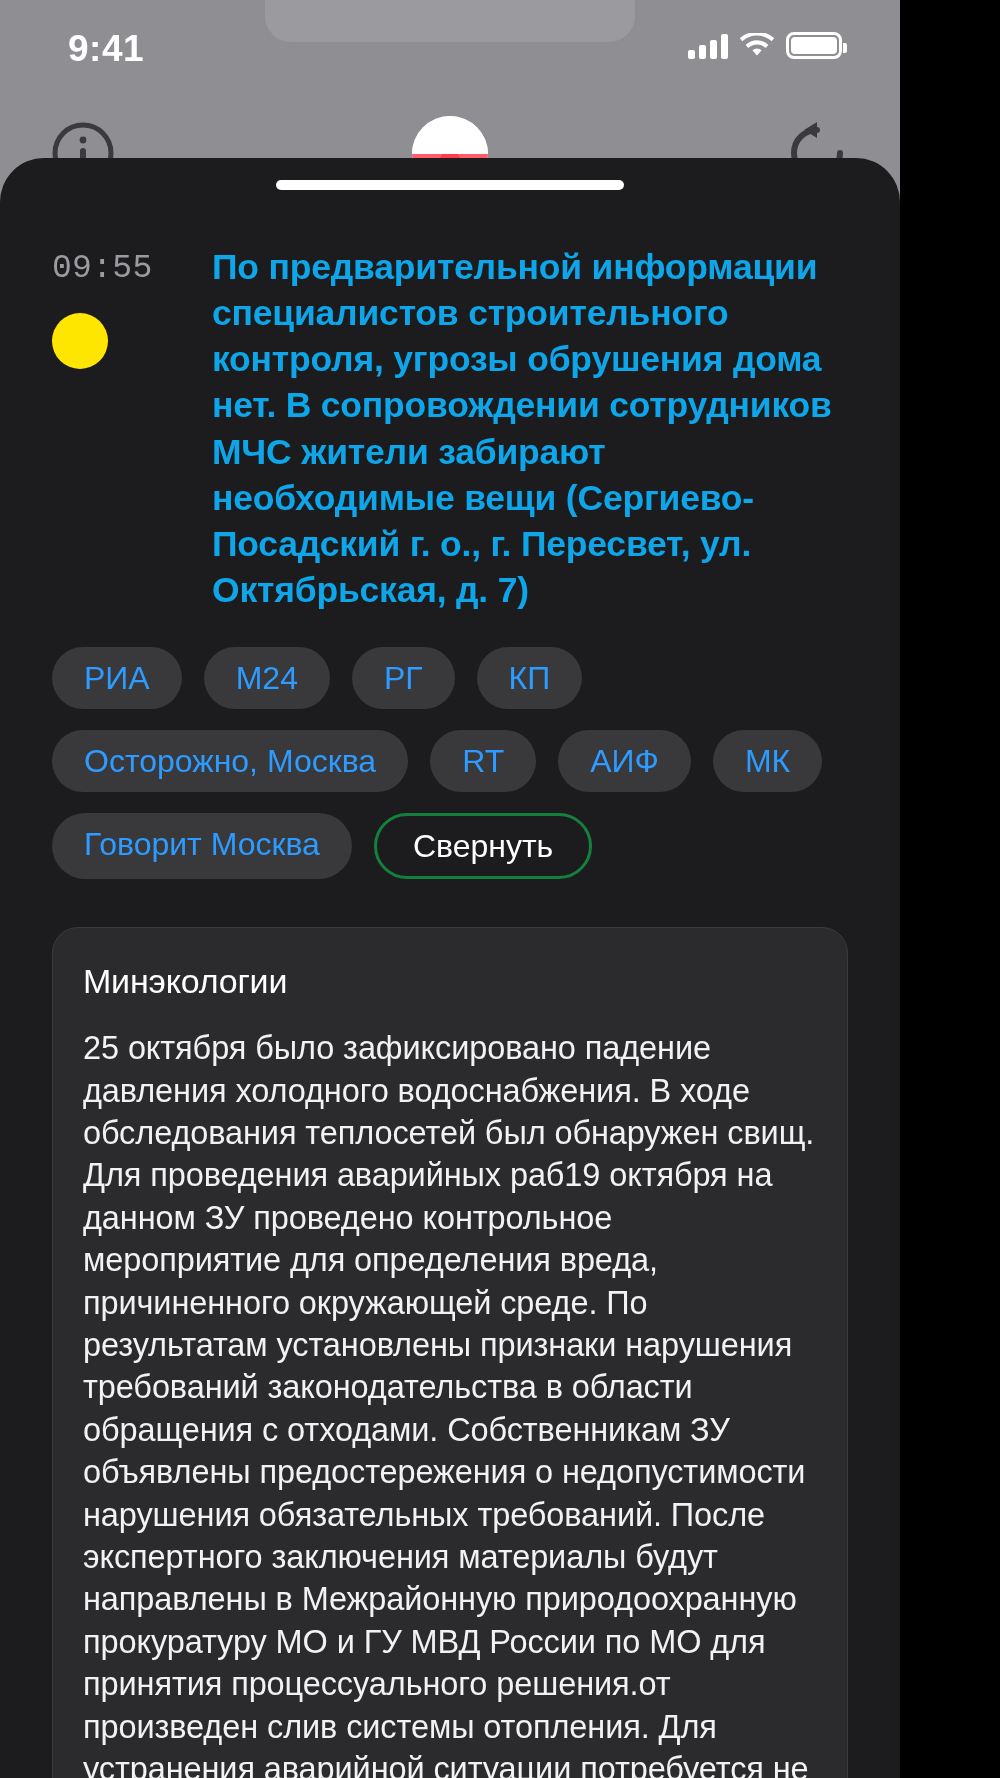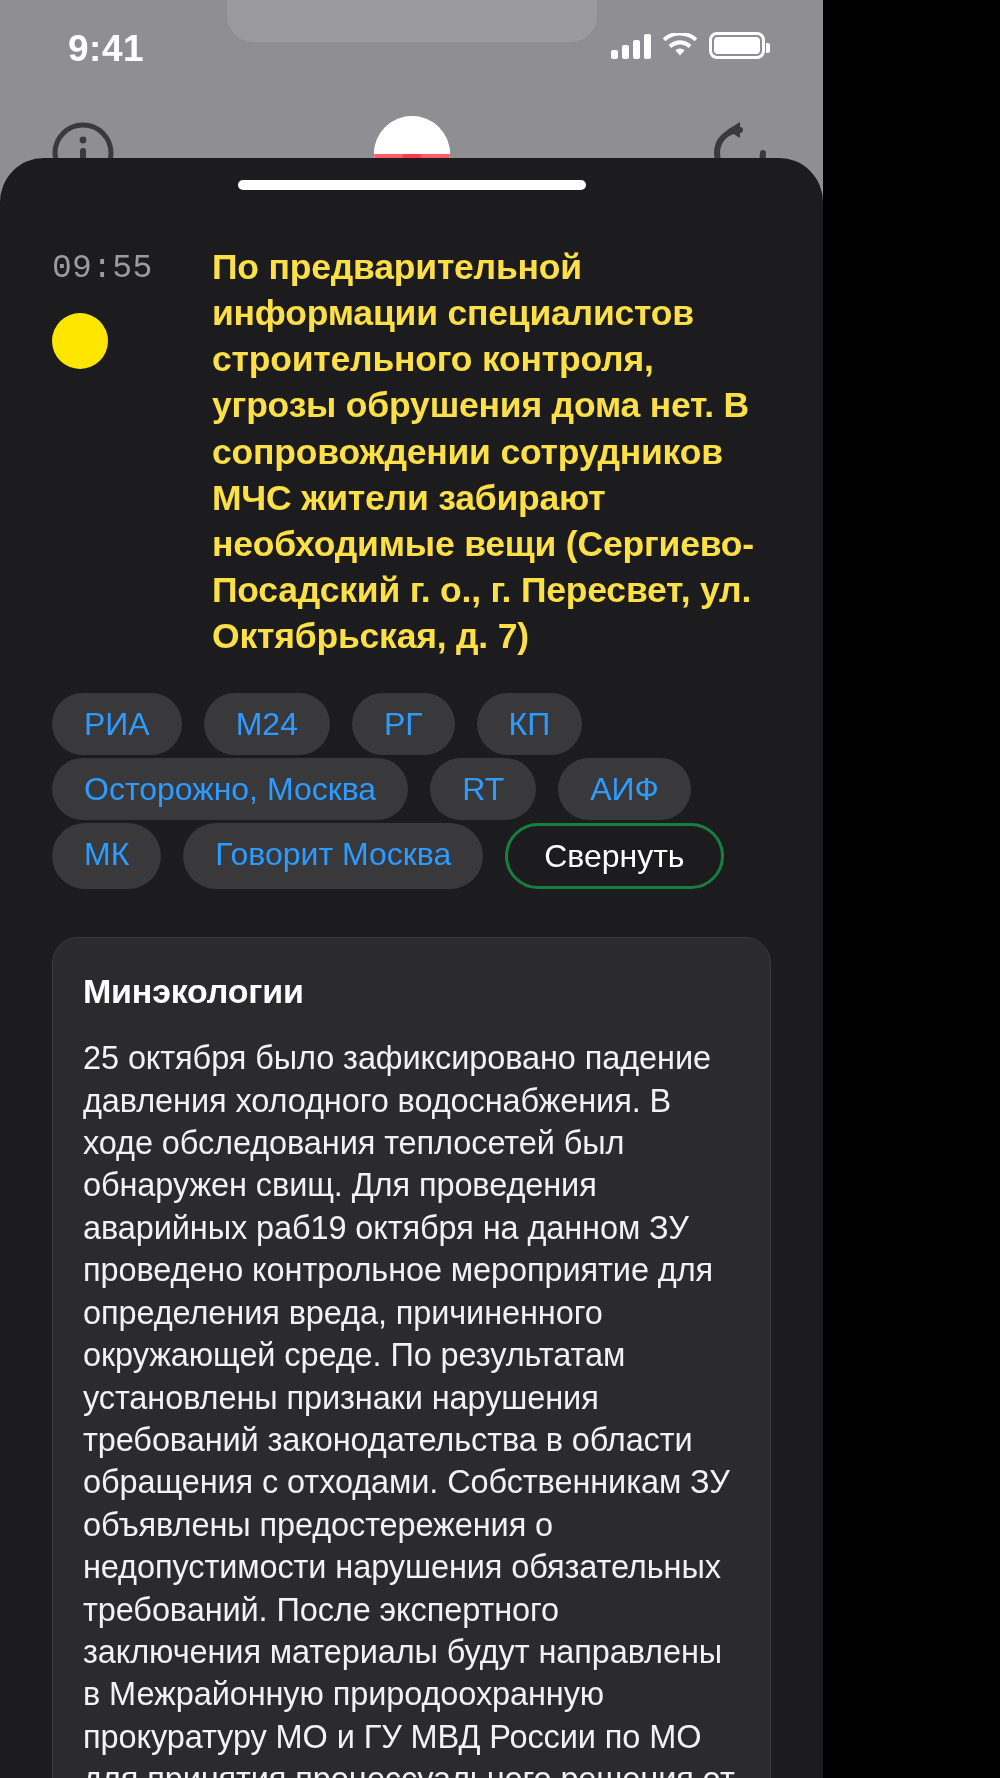--- a/index.html
+++ b/index.html
@@ -5,21 +5,21 @@
   * { box-sizing: border-box; margin: 0; padding: 0; }
   html, body {
     width: 1000px;
     height: 1778px;
     background: #000;
     font-family: "Liberation Sans", sans-serif;
     overflow: hidden;
   }
   .screen {
     position: relative;
-    width: 823px;
+    width: 900px;
     height: 1778px;
     background: #8e8e93;
     overflow: hidden;
   }
   
   .status-bar {
     position: absolute;
     top: 0; left: 0; right: 0;
     height: 105px;
     color: #fff;
@@ -173,31 +173,31 @@
   }
   .dot {
     margin-top: 26px;
     width: 56px;
     height: 56px;
     border-radius: 50%;
     background: #ffe600;
   }
   .news-body { flex: 1; }
   .news-text {
-    color: #fde047;
+    color: #0ea5e9;
     font-size: 35.5px;
     line-height: 1.30;
     font-weight: 700;
     letter-spacing: -0.2px;
   }
   
   .chips {
     display: flex;
     flex-wrap: wrap;
-    gap: 3px 22px;
+    gap: 21px 22px;
     margin-top: 34px;
   }
   .chip {
     background: #39393c;
     color: #2d9bff;
     font-size: 32px;
     border-radius: 999px;
     padding: 15px 32px;
     line-height: 1;
     white-space: nowrap;
@@ -212,21 +212,21 @@
   .card {
     margin-top: 48px;
     background: #2b2b2e;
     border: 1px solid #3a3a3d;
     border-radius: 26px;
     padding: 34px 30px 30px 30px;
   }
   .card-title {
     color: #fff;
     font-size: 34px;
-    font-weight: 700;
+    font-weight: 400;
     margin-bottom: 26px;
     letter-spacing: -0.2px;
   }
   .card-text {
     color: #f2f2f4;
     font-size: 32.5px;
     line-height: 1.305;
     letter-spacing: -0.1px;
   }
 </style>

